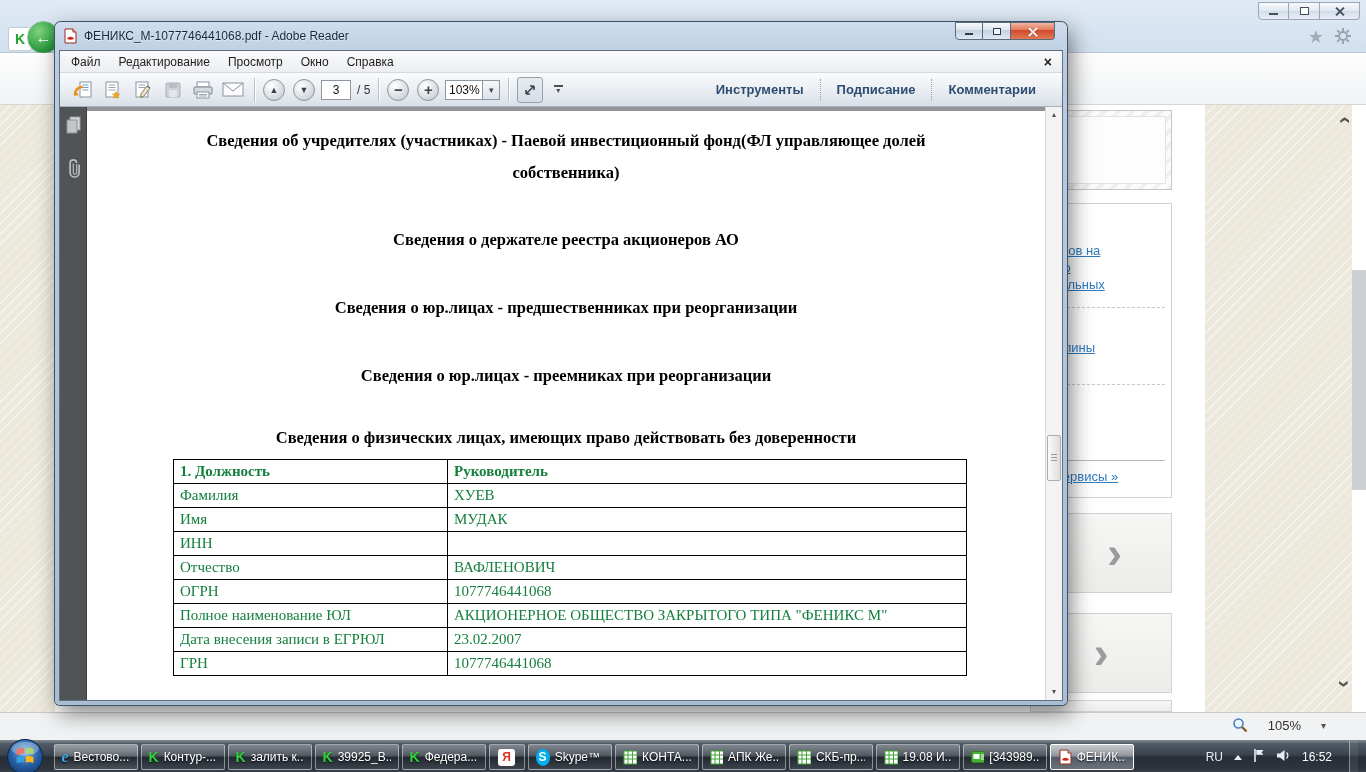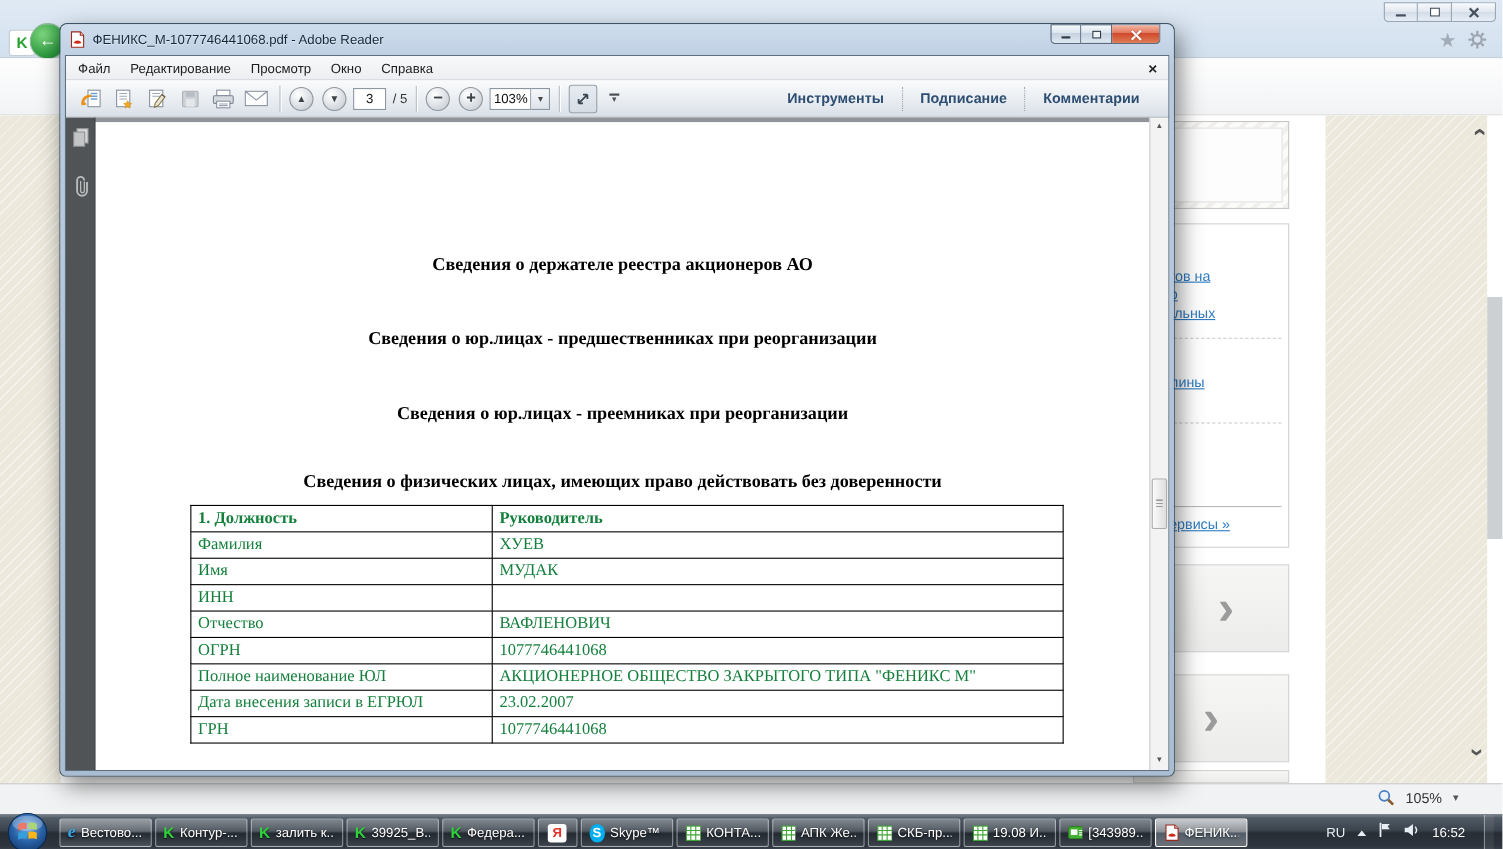--- a/index.html
+++ b/index.html
@@ -52,21 +52,21 @@
   .card-links { top:98px; height:295px; padding:8px; font-size:13px; }
   .bg-link { color:#2f7cc0; text-decoration:underline; display:block; line-height:17px; cursor:pointer; }
   .dash-sep { border-top:1px dashed #c9c9c9; position:absolute; left:6px; right:6px; }
   .solid-sep{ border-top:1px solid #b9b9b9; position:absolute; left:6px; right:6px; }
   .card-btn { height:80px; background:linear-gradient(#f6f6f5,#ececea); display:flex; align-items:center; }
   .card-chevron { color:#9b9b9b; font-size:44px; font-weight:bold; line-height:60px; margin:0 auto; }
   .card-frag { color:#5a5a5a; font-weight:bold; font-size:19px; margin-left:4px; }
 
   .bg-status { position:absolute; left:0; right:0; bottom:32px; height:28px;
                background:#f1f2f3; border-top:1px solid #cacaca; }
-  .zoom-widget { position:absolute; right:40px; top:4px; display:flex; align-items:center; gap:10px;
+  .zoom-widget { position:absolute; right:40px; top:4px; display:flex; align-items:center; gap:20px;
                  color:#333; font-size:13px;justify-content:space-between; }
   .zoom-caret { color:#555; font-size:10px; }
 
   
   .reader { position:absolute; left:55px; top:22px; width:1012px; height:683px;
             border-radius:6px 6px 5px 5px;
             background:linear-gradient(180deg,#cfdded,#b9cbdf 40px,#a9bdd3);
             box-shadow:0 0 0 1px #3e5368, 4px 8px 22px rgba(0,0,0,.5); }
   .rd-titlebar { height:28px; display:flex; align-items:center; padding:0 8px; }
   .rd-title { font-size:12px; color:#15273a; margin-left:6px; text-shadow:0 1px 1px rgba(255,255,255,.6); }
@@ -367,20 +367,21 @@
         <span>
           <svg width="16" height="24" viewBox="0 0 16 24">
               <path d="M11.5 6a3.2 3.2 0 0 0-6.4 0v9.5a4.5 4.5 0 0 0 9 0V7.5" fill="none" stroke="#b9bbbd" stroke-width="1.7"></path>
               <path d="M8.3 6.5v9a1.7 1.7 0 0 0 3.4 0V7" fill="none" stroke="#b9bbbd" stroke-width="1.2"></path>
             </svg>
         </span>
       </div>
 
       <div class="rd-docarea">
         <div class="rd-page">
+          <div class="doc-h doc-h1" style="top:14px;">Сведения об учредителях (участниках) - Паевой инвестиционный фонд(ФЛ управляющее долей собственника)</div>
           <div class="doc-h" style="top:113px;">Сведения о держателе реестра акционеров АО</div>
           <div class="doc-h" style="top:181px;">Сведения о юр.лицах - предшественниках при реорганизации</div>
           <div class="doc-h" style="top:249px;">Сведения о юр.лицах - преемниках при реорганизации</div>
           <div class="doc-h" style="top:311px;">Сведения о физических лицах, имеющих право действовать без доверенности</div>
 
           <table class="doc-table">
             <tbody>
                 <tr class="hdr">
               <td class="c1">1. Должность</td>
               <td>Руководитель</td>

